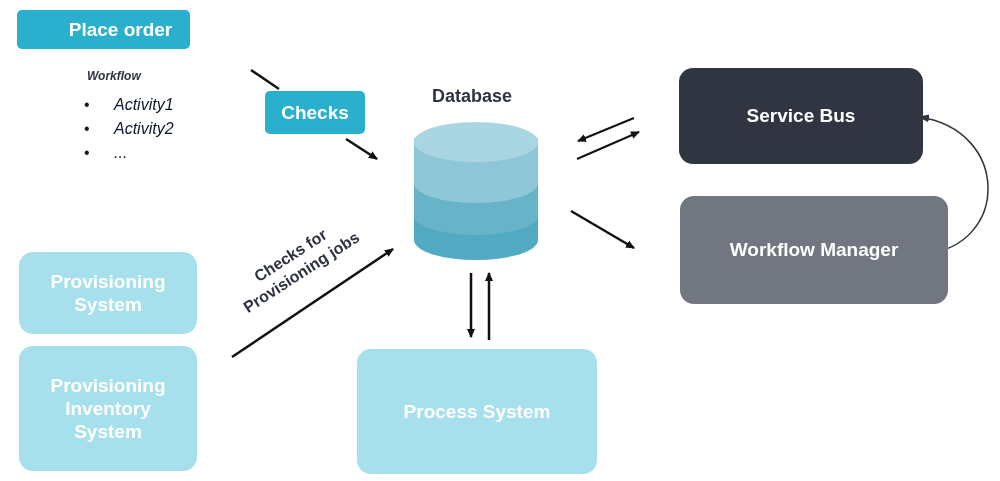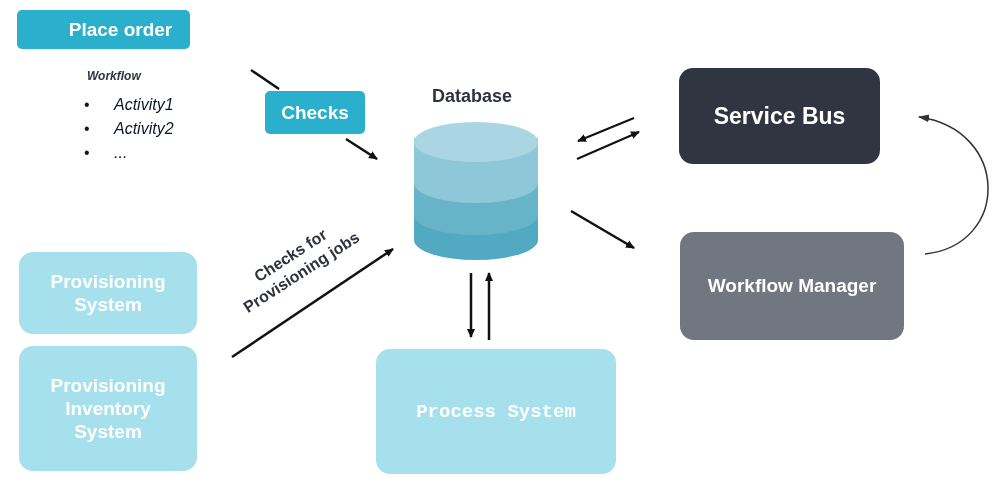--- a/index.html
+++ b/index.html
@@ -65,21 +65,21 @@
   <line x1="489" y1="340" x2="489" y2="273" stroke="#111" stroke-width="2.5" marker-end="url(#ah)"></line>
 
   <path d="M925,254 C1010,245 1010,130 919,117" fill="none" stroke="#2f3340" stroke-width="1.5" marker-end="url(#ah2)"></path>
 
   <g transform="translate(300,270) rotate(-33)">
     <text x="0" y="-12" text-anchor="middle" font-family="Liberation Sans, sans-serif" font-weight="bold" font-size="16" fill="#2f3340">Checks for</text>
     <text x="0" y="8" text-anchor="middle" font-family="Liberation Sans, sans-serif" font-weight="bold" font-size="16" fill="#2f3340">Provisioning jobs</text>
   </g>
 </svg>
 
-<div class="box dark" style="left:679px;top:68px;width:201px;height:96px;font-size:23px;">Service Bus</div>
+<div class="box dark" style="left:679px;top:68px;width:244px;height:96px;font-size:19px;">Service Bus</div>
 
-<div class="box grey" style="left:680px;top:196px;width:224px;height:108px;font-size:19px;margin-top:36px;">Workflow Manager</div>
+<div class="box grey" style="left:680px;top:196px;width:268px;height:108px;font-size:19px;">Workflow Manager</div>
 
 <div class="box light" style="left:19px;top:252px;width:178px;height:82px;font-size:19px;padding:0 4px;line-height:23px;">Provisioning System</div>
 
 <div class="box light" style="left:19px;top:346px;width:178px;height:125px;font-size:19px;padding:12px 30px;line-height:23px;">Provisioning Inventory System</div>
 
-<div class="box light" style="left:376px;top:349px;width:240px;height:125px;font-size:19px;font-family:Liberation Mono, monospace;">Process System</div>
+<div class="box light" style="left:357px;top:349px;width:240px;height:125px;font-size:19px;">Process System</div>
 
 </body></html>

